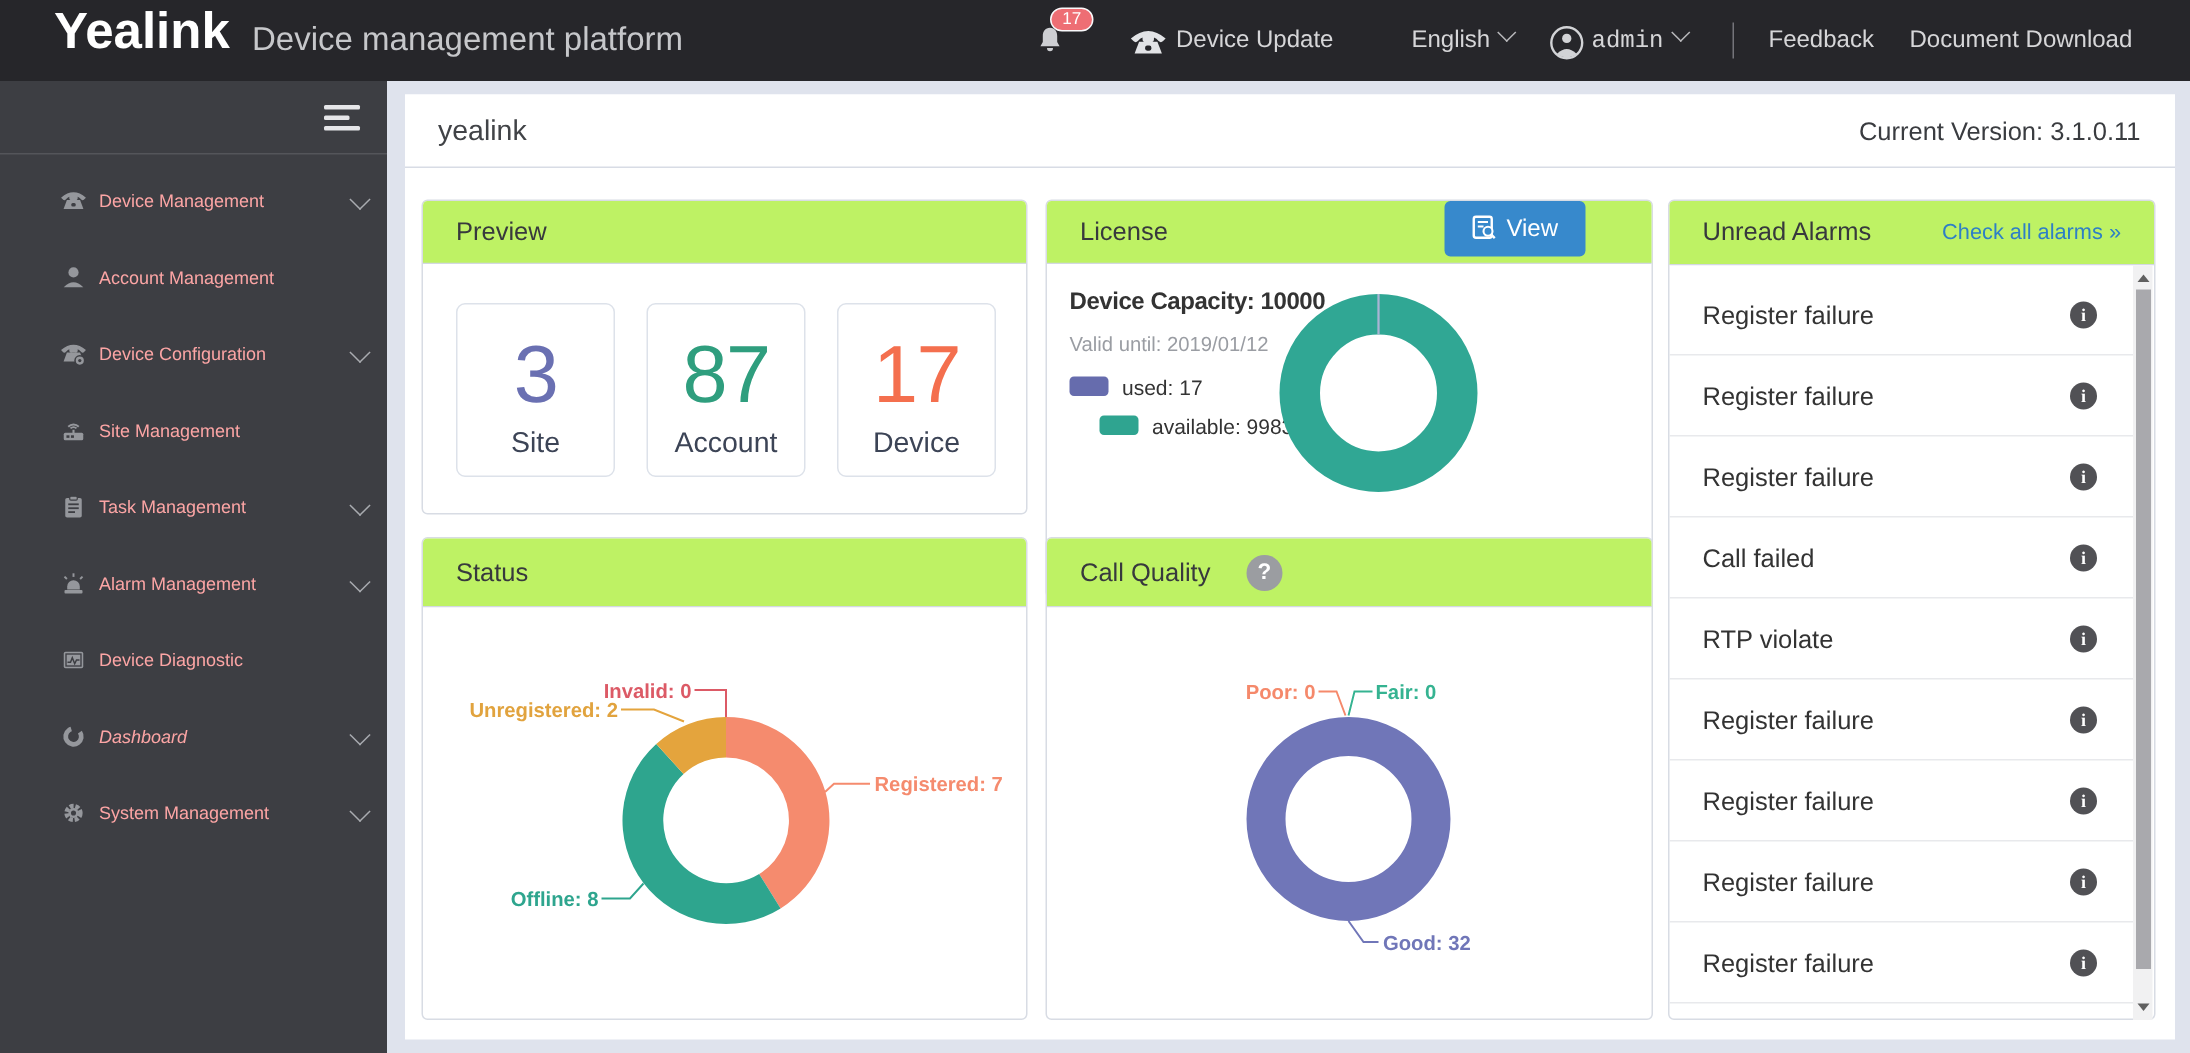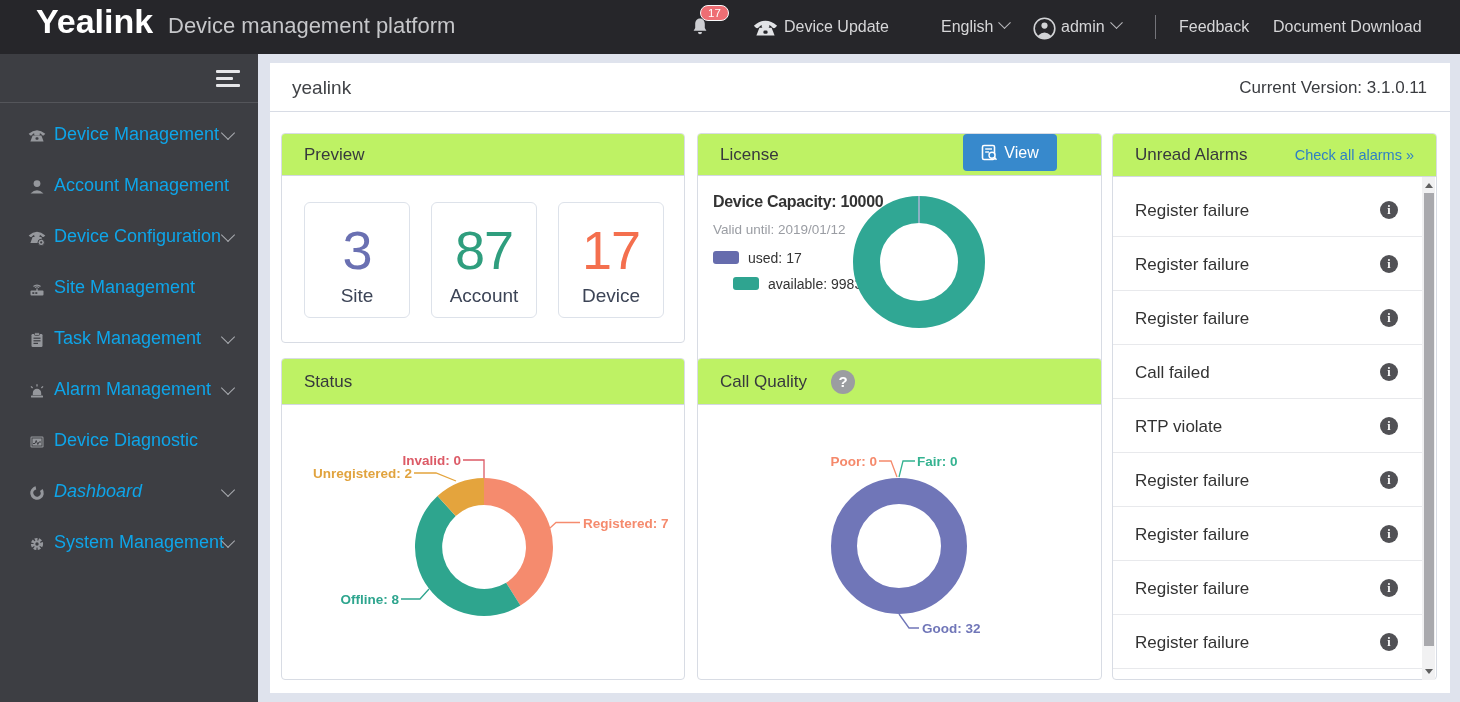--- a/index.html
+++ b/index.html
@@ -13,21 +13,21 @@
 #logosub { position:absolute; left:168px; top:13px; color:#c6c7ca; font-size:22px;text-align:right; }
 .tb { position:absolute; color:#d6d6d8; font-size:16px; top:18px; white-space:nowrap; }
 .chev { display:inline-block; width:9px; height:9px; border-left:1.6px solid #b9b9bc; border-bottom:1.6px solid #b9b9bc; transform:rotate(-45deg) translate(2px,-2px); margin-left:7px; vertical-align:2px; }
 #tbdivider { position:absolute; left:1155px; top:15px; width:1px; height:24px; background:#74747a; }
 
 
 #sidebar { position:absolute; left:0; top:54px; width:258px; height:648px; background:#3d3e43; }
 #collapse { position:absolute; left:216px; top:16px; width:24px; }
 #collapse div { height:3px; background:#e6e6e9; margin-bottom:4px; border-radius:1px; }
 #sbline { position:absolute; left:0; top:48px; width:258px; height:1px; background:#54555a; }
-.mi { position:absolute; left:4px; width:258px; height:28px; color:#0ea5e9; font-size:18px; line-height:28px; }
+.mi { position:absolute; left:16px; width:258px; height:28px; color:#fca5a5; font-size:12px; line-height:28px; }
 .mi .mic { position:absolute; left:24px; top:5px; width:18px; height:18px; }
 .mi .mlabel { position:absolute; left:50px; top:0px; }
 .mi .mchev { position:absolute; left:219px; top:8px; width:10px; height:10px; border-left:1.5px solid #a9abb0; border-bottom:1.5px solid #a9abb0; transform:rotate(-45deg); }
 
 
 #panel { position:absolute; left:270px; top:63px; width:1180px; height:630px; background:#fff; }
 #crumb { position:absolute; left:270px; top:63px; width:1180px; height:49px; background:#fff; border-bottom:1px solid #d8dce5; }
 #crumb .bl { position:absolute; left:22px; top:14px; font-size:19px; color:#414347; }
 #crumb .br { position:absolute; right:23px; top:15px; font-size:17px; color:#3a3c40; }
 
@@ -94,21 +94,21 @@
       <path d="M6.4 8.8 L18.6 8.8 L21.6 16.6 L3.4 16.6 Z" fill="#e2e3e6"></path>
       <rect x="10.4" y="11.4" width="4.2" height="3.4" rx="1.4" fill="#26262a"></rect>
     </svg>
     <div class="tb" style="left:784px;">Device Update</div>
     <div class="tb" style="left:925px;margin-left:16px;">English<span class="chev"></span></div>
     <svg style="position:absolute;left:1033px;top:17px;" width="23" height="23" viewBox="0 0 23 23">
       <circle cx="11.5" cy="11.5" r="10.3" fill="none" stroke="#d2d3d6" stroke-width="1.6"></circle>
       <circle cx="11.5" cy="8.6" r="3.1" fill="#d2d3d6"></circle>
       <path d="M5.2 18.6 Q11.5 12.6 17.8 18.6 L17 19.9 Q11.5 22.6 6 19.9 Z" fill="#d2d3d6"></path>
     </svg>
-    <div class="tb" style="left:1061px;">admin<span class="chev"></span></div>
+    <div class="tb" style="left:1061px;font-family:Liberation Mono, monospace;">admin<span class="chev"></span></div>
     <div class="tb" style="left:1179px;">Feedback</div>
     <div class="tb" style="left:1273px;">Document Download</div>
     <div id="tbdivider"></div>
   </div>
 
   <div id="sidebar">
     <div id="collapse">
         <div></div>
         <div style="width:17px;"></div>
         <div style="margin-bottom:0;"></div>

